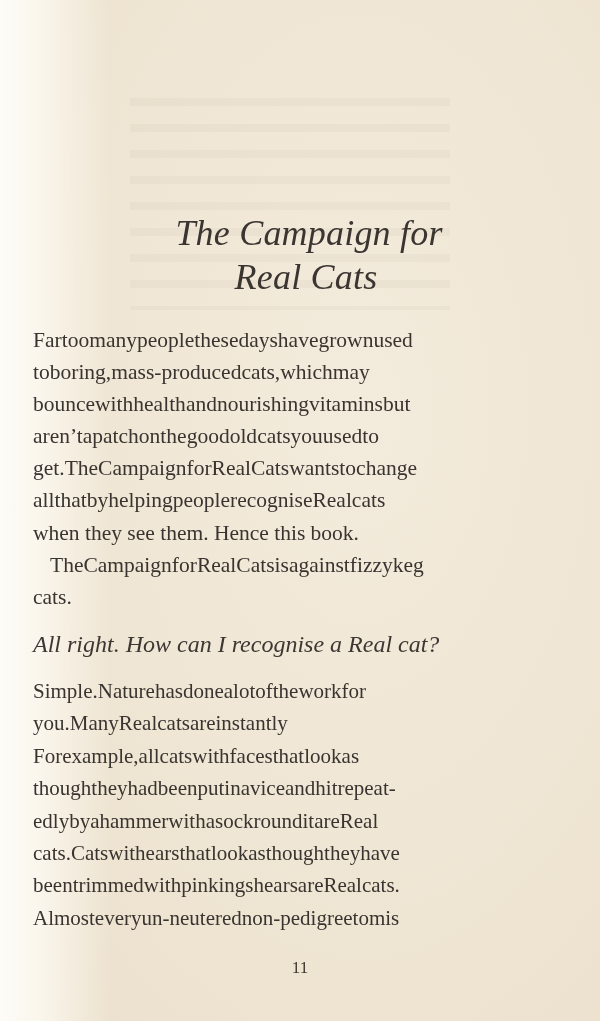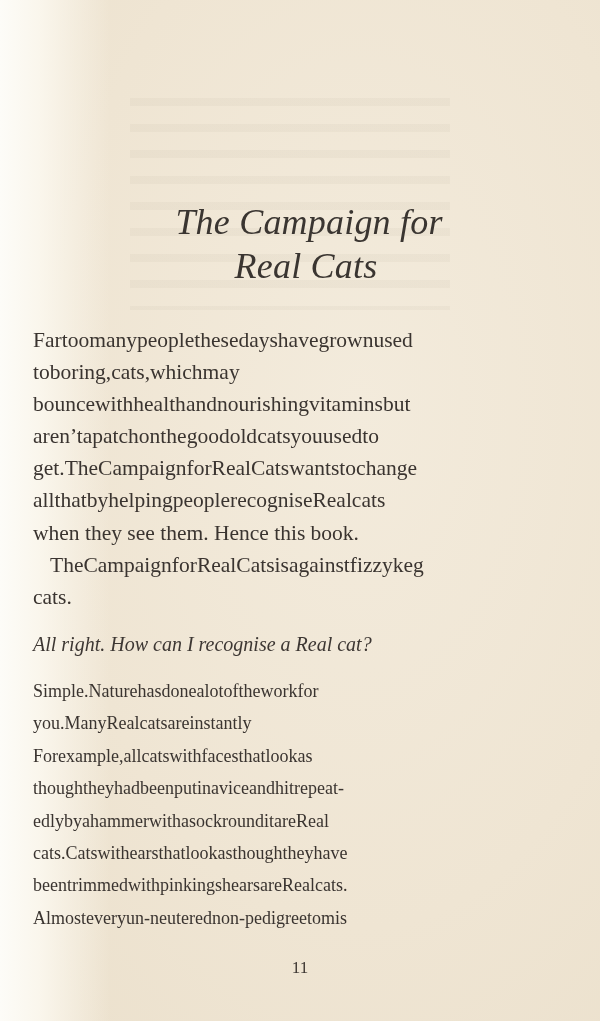--- a/index.html
+++ b/index.html
@@ -41,60 +41,61 @@
     display: block;
     text-align: justify;
     text-align-last: justify;
     white-space: nowrap;
     height: 32.1px;
   }
   .line.last { text-align-last: left; }
   .line.indent { padding-left: 17px; }
   .question {
     position: absolute; left: 33px; top: 628px;
-    font-style: italic; font-size: 20px; line-height: 32px;
+    font-style: italic; font-size: 24px; line-height: 32px;
     color: #3d3733;
   }
   .body2 {
     position: absolute; left: 33px; top: 675px; width: 494px;
-    font-size: 18px; line-height: 32.4px;
+    font-size: 21px; line-height: 32.4px;
   }
   .body2 .line { height: 32.4px; }
   .pagenum {
     position: absolute; left: 0; right: 0; top: 958px;
     text-align: center; font-size: 17px; color: #3d3733;
   }
   .flex-line { display: flex; justify-content: flex-start; white-space: nowrap; }
 </style>
 </head>
 <body>
 
 <div class="page">
   <div class="bleed"></div>
 
-  <h1 class="title" style="margin:4px;font-weight:normal;">
+  <h1 class="title" style="margin:15px;font-weight:normal;">
     <span class="line1">The Campaign for</span>
     <span class="line2">Real Cats</span>
   </h1>
 
   <div class="body">
     <span class="line flex-line">
         <span>Far</span>
         <span>too</span>
         <span>many</span>
         <span>people</span>
         <span>these</span>
         <span>days</span>
         <span>have</span>
         <span>grown</span>
         <span>used</span>
       </span>
     <span class="line flex-line">
         <span>to</span>
         <span>boring,</span>
+        <span>mass-produced</span>
         <span>cats,</span>
         <span>which</span>
         <span>may</span>
       </span>
     <span class="line flex-line">
         <span>bounce</span>
         <span>with</span>
         <span>health</span>
         <span>and</span>
         <span>nourishing</span>

